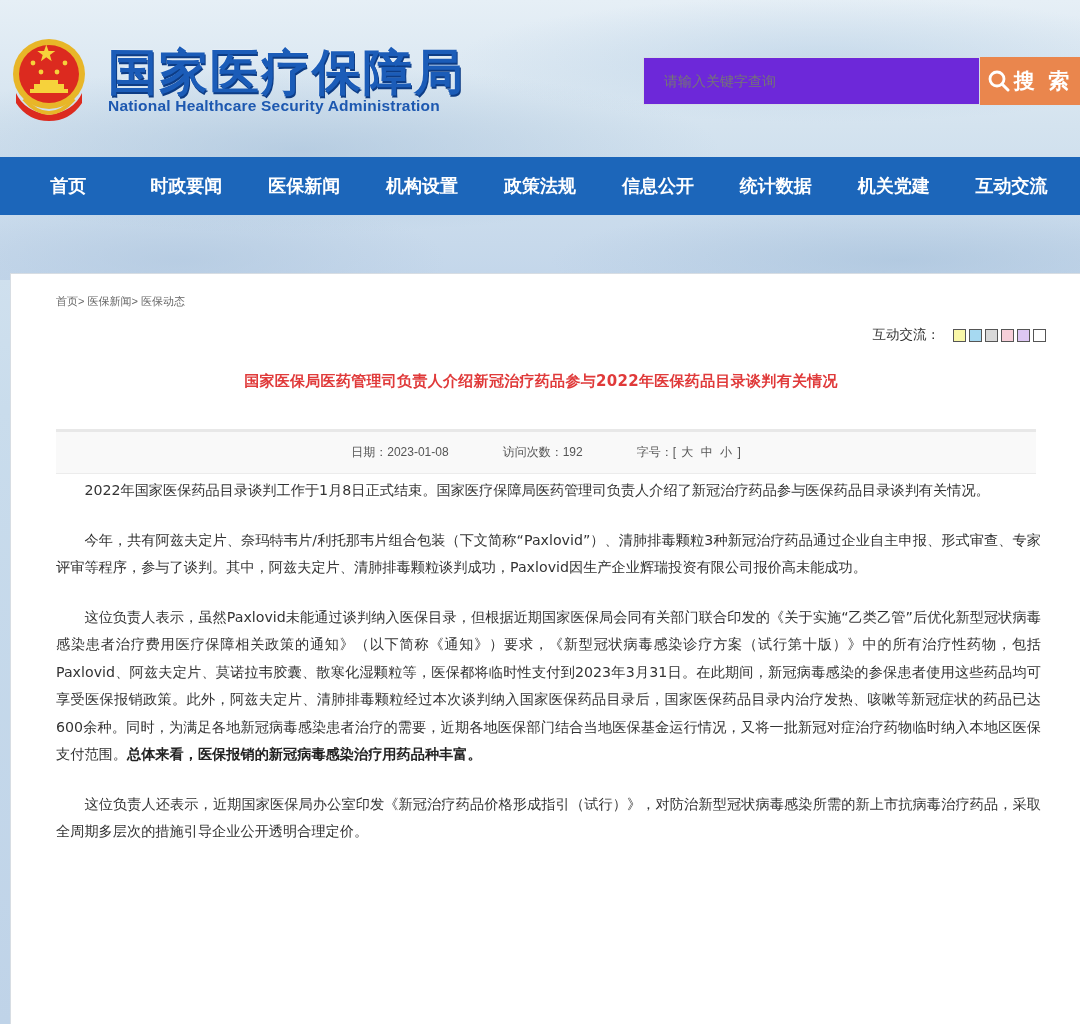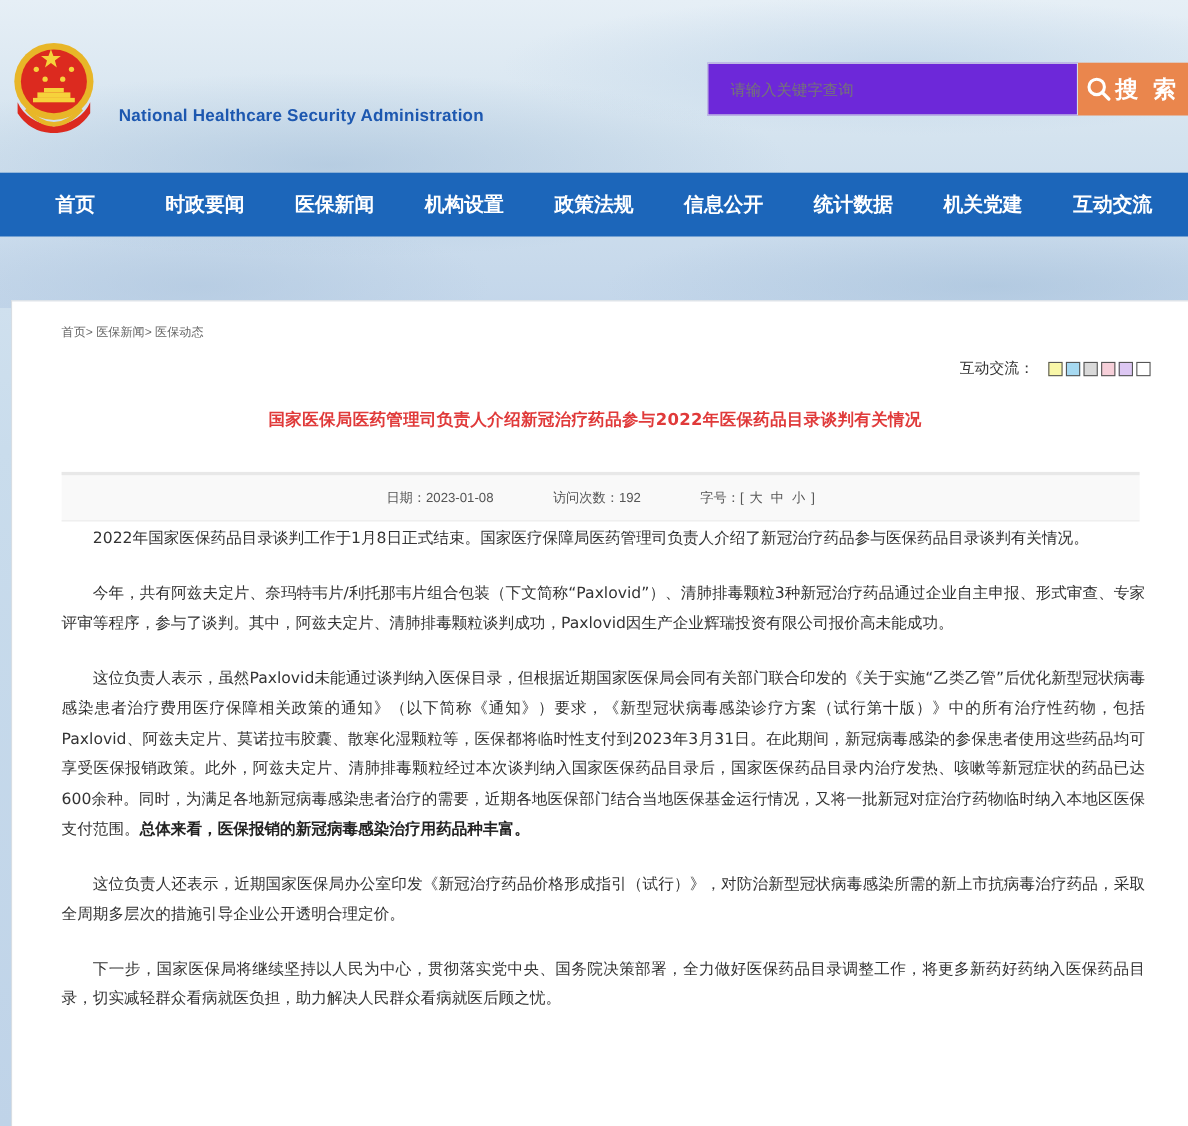--- a/index.html
+++ b/index.html
@@ -105,20 +105,21 @@
     <circle cx="23" cy="26" r="2.4" fill="#f6d23b"></circle>
     <circle cx="55" cy="26" r="2.4" fill="#f6d23b"></circle>
     <circle cx="31" cy="35" r="2.4" fill="#f6d23b"></circle>
     <circle cx="47" cy="35" r="2.4" fill="#f6d23b"></circle>
     <rect x="24" y="47" width="30" height="5" fill="#f6d23b"></rect>
     <rect x="30" y="43" width="18" height="4" fill="#f6d23b"></rect>
     <rect x="20" y="52" width="38" height="4" fill="#f6d23b"></rect>
     <path d="M6 56 Q14 74 39 78 Q64 74 72 56 L72 66 Q60 84 39 84 Q18 84 6 66 Z" fill="#dc2a1f"></path>
     <path d="M14 62 Q26 76 39 76 Q52 76 64 62" stroke="#e8b628" stroke-width="4" fill="none"></path>
   </svg>
+  <div class="logo-cn">国家医疗保障局</div>
   <div class="logo-en">National Healthcare Security Administration</div>
 
   <input class="search-box" type="text" placeholder="请输入关键字查询" style="">
   <div class="search-btn">
     <svg width="22" height="22" viewBox="0 0 22 22">
       <circle cx="9" cy="9" r="7" stroke="#fff" stroke-width="2.8" fill="none"></circle>
       <line x1="14" y1="14" x2="20" y2="20" stroke="#fff" stroke-width="3" stroke-linecap="round"></line>
     </svg>
     <span>搜 索</span>
   </div>
@@ -169,15 +170,14 @@
       <span class="size-opt">小</span>
       <span>]</span>
     </span>
   </div>
 
   <div class="article-body">
     <p>2022年国家医保药品目录谈判工作于1月8日正式结束。国家医疗保障局医药管理司负责人介绍了新冠治疗药品参与医保药品目录谈判有关情况。</p>
     <p>今年，共有阿兹夫定片、奈玛特韦片/利托那韦片组合包装（下文简称“Paxlovid”）、清肺排毒颗粒3种新冠治疗药品通过企业自主申报、形式审查、专家评审等程序，参与了谈判。其中，阿兹夫定片、清肺排毒颗粒谈判成功，Paxlovid因生产企业辉瑞投资有限公司报价高未能成功。</p>
     <p><span>这位负责人表示，虽然Paxlovid未能通过谈判纳入医保目录，但根据近期国家医保局会同有关部门联合印发的《关于实施“乙类乙管”后优化新型冠状病毒感染患者治疗费用医疗保障相关政策的通知》（以下简称《通知》）要求，《新型冠状病毒感染诊疗方案（试行第十版）》中的所有治疗性药物，包括Paxlovid、阿兹夫定片、莫诺拉韦胶囊、散寒化湿颗粒等，医保都将临时性支付到2023年3月31日。在此期间，新冠病毒感染的参保患者使用这些药品均可享受医保报销政策。此外，阿兹夫定片、清肺排毒颗粒经过本次谈判纳入国家医保药品目录后，国家医保药品目录内治疗发热、咳嗽等新冠症状的药品已达600余种。同时，为满足各地新冠病毒感染患者治疗的需要，近期各地医保部门结合当地医保基金运行情况，又将一批新冠对症治疗药物临时纳入本地区医保支付范围。</span><b>总体来看，医保报销的新冠病毒感染治疗用药品种丰富。</b></p>
     <p>这位负责人还表示，近期国家医保局办公室印发《新冠治疗药品价格形成指引（试行）》，对防治新型冠状病毒感染所需的新上市抗病毒治疗药品，采取全周期多层次的措施引导企业公开透明合理定价。</p>
-    <p>下一步，国家医保局将继续坚持以人民为中心，贯彻落实党中央、国务院决策部署，全力做好医保药品目录调整工作，将更多新药好药纳入医保药品目录，切实减轻群众看病就医负担，助力解决人民群众看病就医后顾之忧。</p>
   </div>
 </main>
 
 </body></html>

